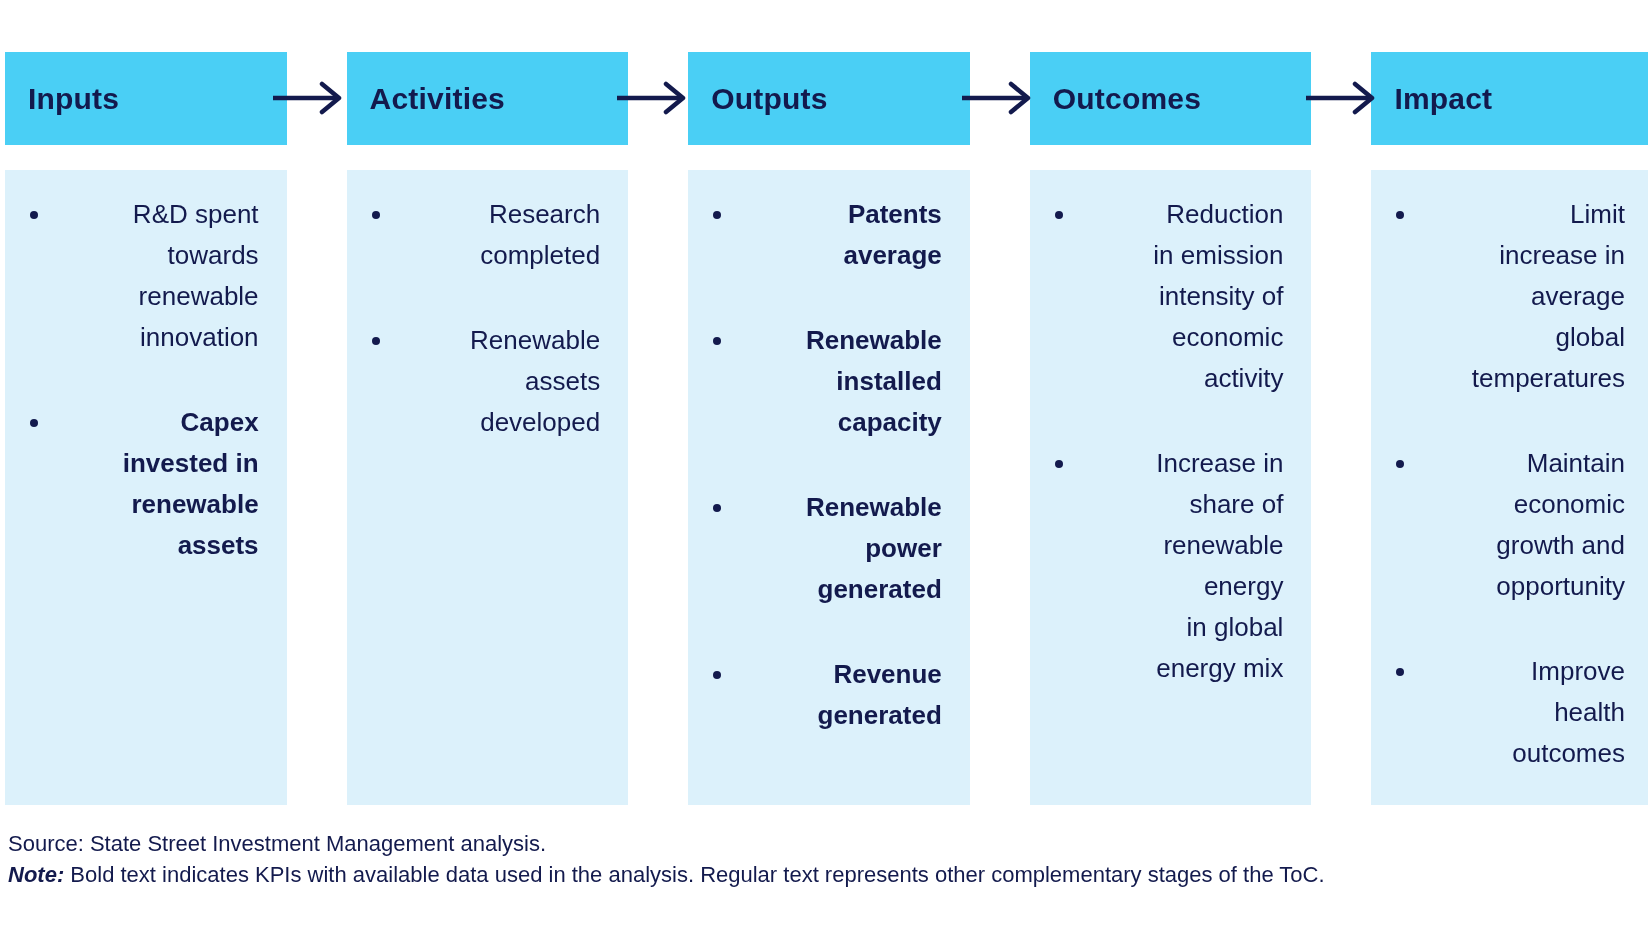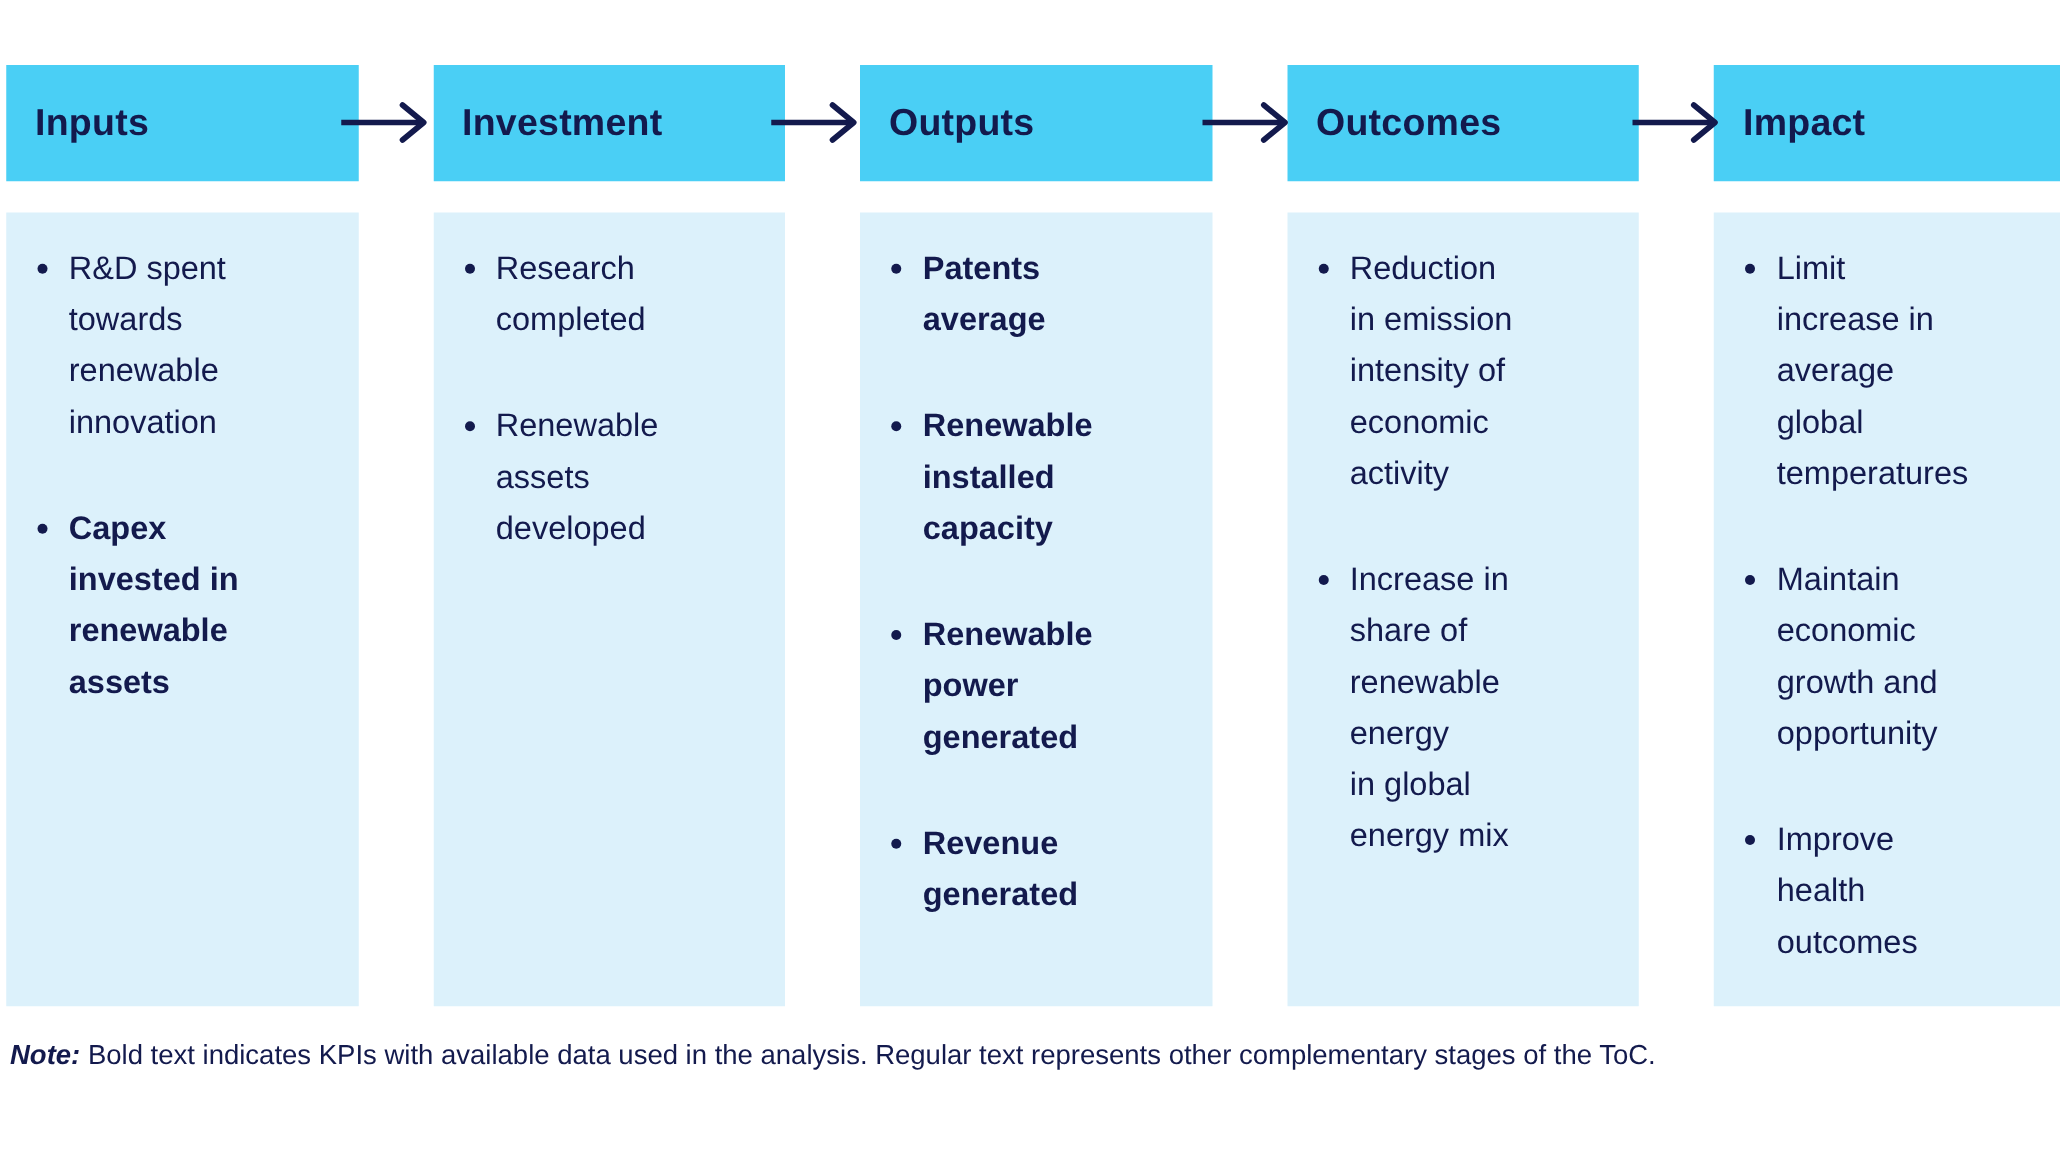--- a/index.html
+++ b/index.html
@@ -40,20 +40,21 @@
     font-weight: 700;
     letter-spacing: 0.2px;
     color: var(--navy, #131a4d);
   }
 
   .bbox {
     height: 635px;
     background: var(--panel-bg, #dcf1fb);
     box-sizing: border-box;
     padding: 24px 28px 0 0;
+    text-align: right;
   }
   .bbox ul {
     list-style: none;
     margin: 0;
     padding: 0;
   }
   .bbox li {
     position: relative;
     padding-left: 50px;
     font-size: 26px;
@@ -95,21 +96,21 @@
 </head>
 <body>
 
 <div class="canvas" style="--header-bg: #4acff5; --panel-bg: #dcf1fb; --navy: #131a4d; --page-bg: #ffffff;">
 
   <div class="grid-row header-row">
       <div class="hbox">
         <span class="stage-title">Inputs</span>
       </div>
       <div class="hbox">
-        <span class="stage-title">Investment</span>
+        <span class="stage-title">Activities</span>
       </div>
       <div class="hbox">
         <span class="stage-title">Outputs</span>
       </div>
       <div class="hbox">
         <span class="stage-title">Outcomes</span>
       </div>
       <div class="hbox">
         <span class="stage-title">Impact</span>
       </div>
@@ -178,20 +179,21 @@
 growth and
 opportunity</span></li>
           <li class=""><span class="item-text">Improve
 health
 outcomes</span></li>
         </ul>
       </div>
     </div>
 
   <div class="footer">
+    <div>Source: State Street Investment Management analysis.</div>
     <div><span class="note-label">Note:</span><span> Bold text indicates KPIs with available data used in the analysis. Regular text represents other complementary stages of the ToC.</span></div>
   </div>
 
 <div class="arrow" style="left: 272px;">
       <svg width="72" height="34" viewBox="0 0 72 34">
         <line x1="1" y1="17" x2="64" y2="17" stroke="#131a4d" stroke-width="4.5"></line>
         <polyline points="50,3 67,17 50,31" fill="none" stroke="#131a4d" stroke-width="4.5" stroke-linecap="round" stroke-linejoin="round"></polyline>
       </svg>
     </div>
     <div class="arrow" style="left: 616px;">

